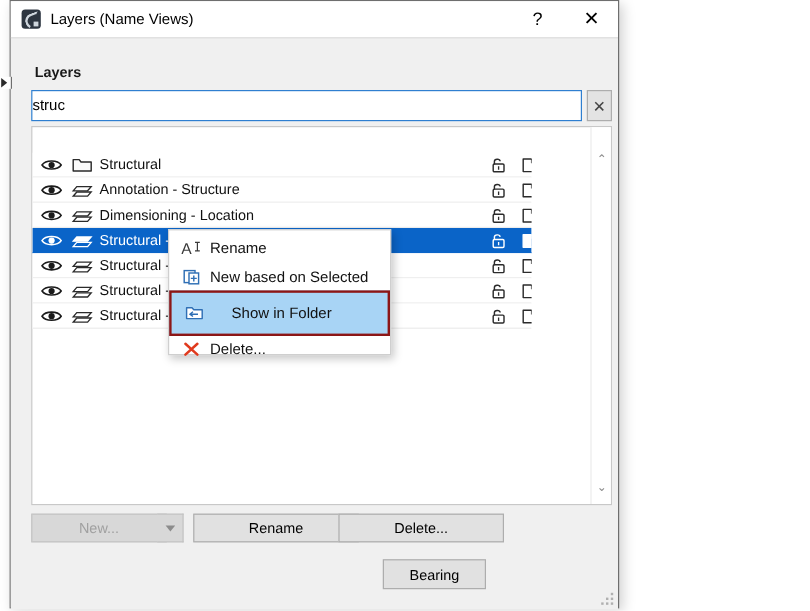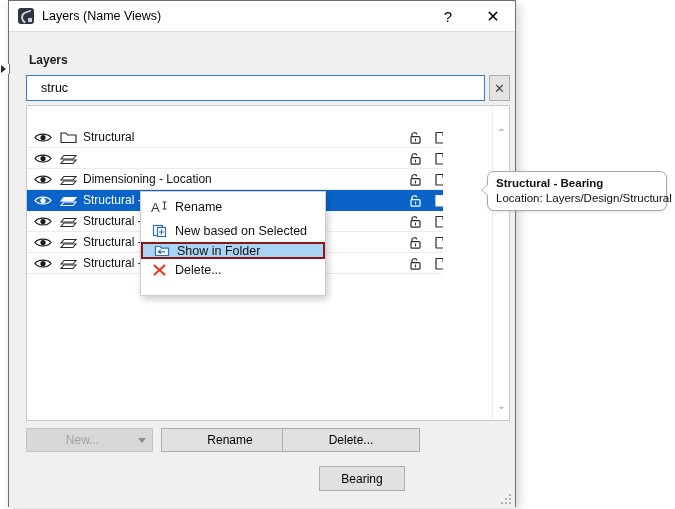--- a/index.html
+++ b/index.html
@@ -146,21 +146,21 @@
     left: 17px;
     top: 43px;
     width: 459px;
     height: 26px;
     box-sizing: border-box;
     border: 1px solid #2f7fd0;
     background: #ffffff;
     font-family: "Liberation Sans", sans-serif;
     font-size: 12.5px;
     color: #000;
-    padding: 0 14px;
+    padding: 0 0;
     outline: none;
   }
 
   .search-clear {
     position: absolute;
     left: 480px;
     top: 43px;
     width: 21px;
     height: 26px;
     box-sizing: border-box;
@@ -430,22 +430,23 @@
     min-width: 30px;
     height: 18px;
     display: flex;
     align-items: center;
     justify-content: center;
     margin-left: 4px;
   }
   .ctx-item.highlighted {
     background: #a8d4f5;
     border: 2px solid #8c1616;
-    height: 17px;
+    height: 38px;
     margin: -1px 0;
+    gap: 16px;
   }
 
   
   .tooltip {
     position: absolute;
     left: 487px;
     top: 171px;
     width: 180px;
     height: 40px;
     background: #ffffff;
@@ -529,20 +530,21 @@
             </div>
             <div class="row">
               <div class="cell-eye"><svg width="20" height="15" viewBox="0 0 20 15">
                   <path d="M2 7.5 C5 3, 15 3, 18 7.5 C15 12, 5 12, 2 7.5 Z" fill="none" stroke="#1b1b1b" stroke-width="1.3"></path>
                   <circle cx="10" cy="7.5" r="2.6" fill="#1b1b1b"></circle>
                 </svg></div>
               <div class="cell-type"><svg width="20" height="15" viewBox="0 0 20 15">
                   <path d="M5 9 L17 9 L14 12.5 L2 12.5 Z" fill="none" stroke="#2b2b2b" stroke-width="1.1"></path>
                   <path d="M5 4.5 L17 4.5 L14 8 L2 8 Z" fill="#fff" stroke="#2b2b2b" stroke-width="1.1"></path>
                 </svg></div>
+              <div class="row-name">Annotation - Structure</div>
               <div class="cell-lock"><svg width="18" height="15" viewBox="0 0 18 15">
                   <path d="M5 7 L5 4.5 C5 2.3, 9.5 2.0, 9.8 4.4" fill="none" stroke="#2b2b2b" stroke-width="1.2"></path>
                   <rect x="4" y="6.6" width="9" height="6.6" rx="1" fill="none" stroke="#2b2b2b" stroke-width="1.2"></rect>
                   <path d="M8.5 8.6 L8.5 11.4" stroke="#2b2b2b" stroke-width="1.1"></path>
                 </svg></div>
               <div class="cell-copy"><svg width="18" height="15" viewBox="0 0 18 15">
                   <path d="M3 2.5 L10 2.5 L13 5.5 L13 13 L3 13 Z" fill="#fff" stroke="#2b2b2b" stroke-width="1.2" stroke-linejoin="round"></path>
                   <path d="M10 2.5 L10 5.5 L13 5.5" fill="none" stroke="#2b2b2b" stroke-width="1.1"></path>
                 </svg></div>
               <div class="cell-num">1</div>
@@ -711,19 +713,14 @@
           <span class="ci-icon">
             <svg width="18" height="16" viewBox="0 0 18 16">
               <path d="M3.5 3.5 L13.5 12.5 M13.5 3.5 L3.5 12.5" stroke="#e03a1e" stroke-width="2.1" stroke-linecap="round"></path>
             </svg>
           </span>
           <span>Delete...</span>
         </div>
       </div>
   </div>
 
-  <div class="tooltip">
-    <div class="tt-tail"></div>
-    <div class="tt-title">Structural - Bearing</div>
-    <div class="tt-sub">Location: Layers/Design/Structural</div>
-  </div>
 
 </div>
 
 </body></html>

